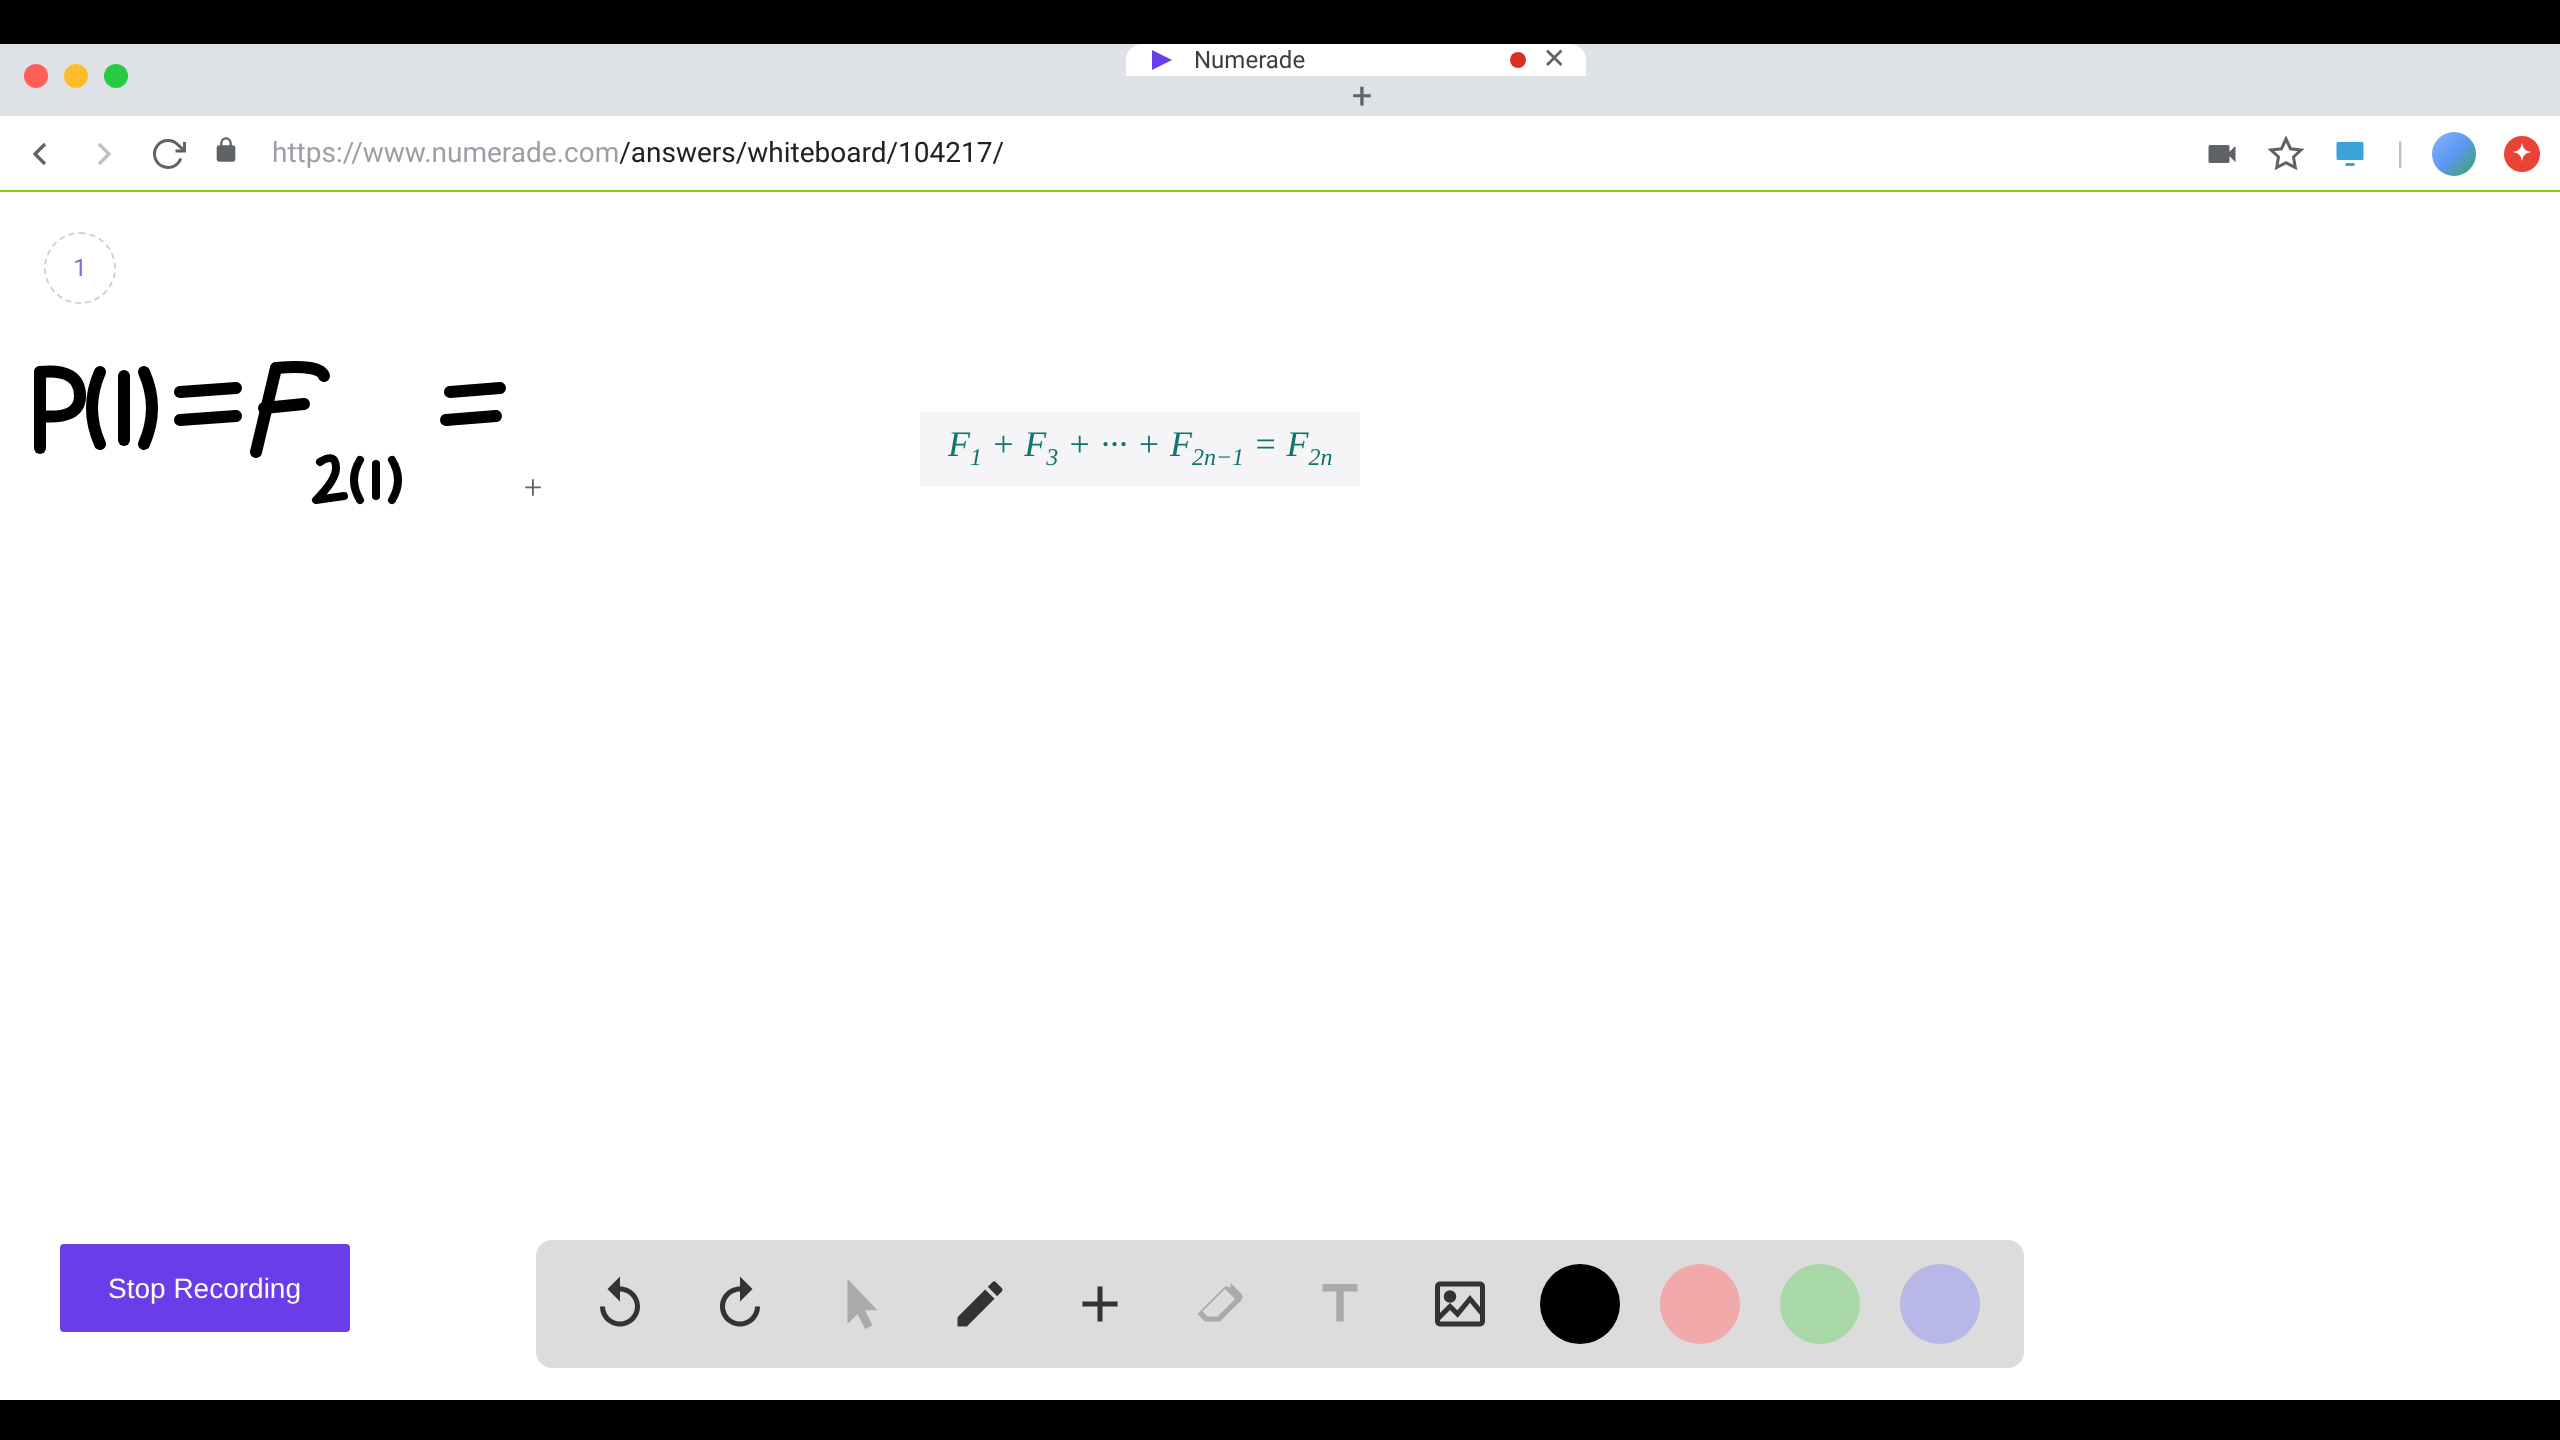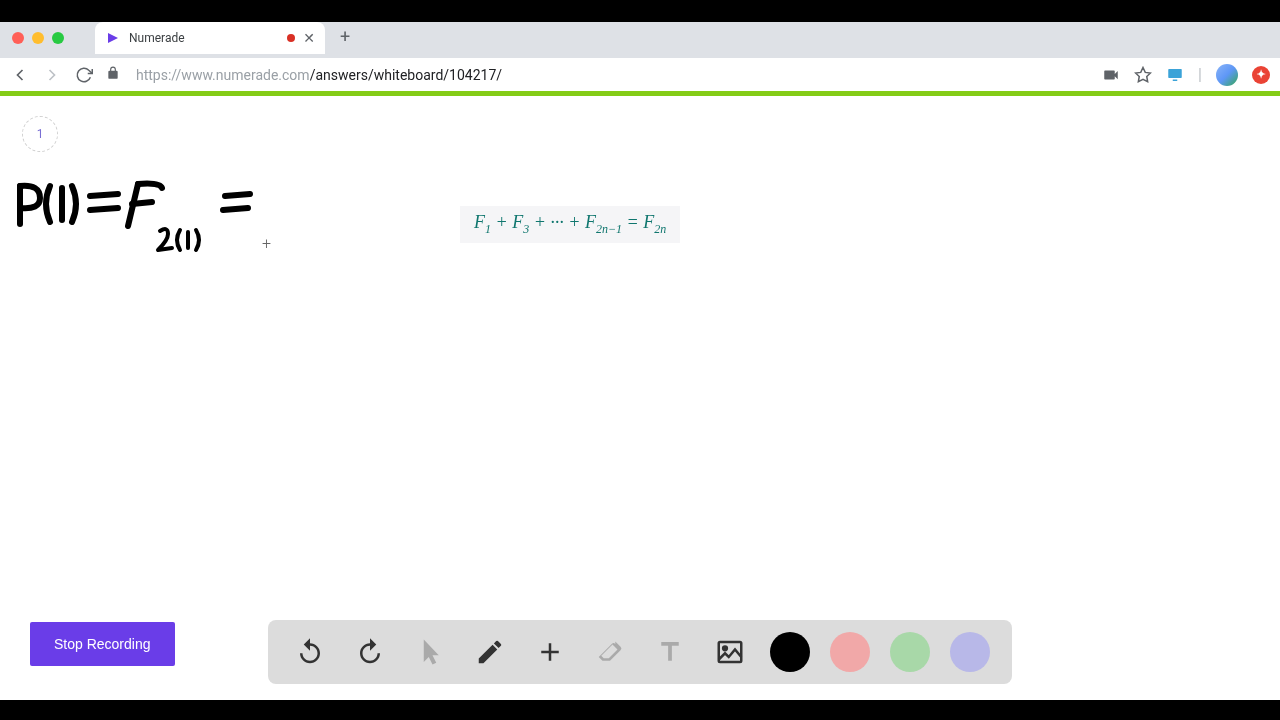--- a/index.html
+++ b/index.html
@@ -17,23 +17,24 @@
   width: 1280px;
   height: 678px;
   background: #fff;
   display: flex;
   flex-direction: column;
 }
 .tab-bar {
   height: 36px;
   background: #dee1e6;
   display: flex;
-  align-items: flex-start;
-  padding-left: 95px;
+  align-items: center;
+  padding-left: 76px;
   position: relative;
+  flex-direction: column;
 }
 .traffic-lights {
   position: absolute;
   left: 12px;
   top: 10px;
   display: flex;
   gap: 8px;
 }
 .tl { width: 12px; height: 12px; border-radius: 50%; }
 .tl-close { background: #ff5f57; }
@@ -68,21 +69,21 @@
   align-items: center;
   justify-content: center;
   color: #5f6368;
   font-size: 18px;
   margin-left: 6px;
   margin-bottom: 2px;
 }
 .addr-bar {
   height: 38px;
   background: #fff;
-  border-bottom: 5px solid #84cc16;
+  border-bottom: 1px solid #84cc16;
   display: flex;
   align-items: center;
   padding: 0 10px;
   gap: 12px;
 }
 .nav-btn { color: #5f6368; width: 20px; display:flex; align-items:center; justify-content:center; }
 .nav-btn.disabled { color: #bdc1c6; }
 .lock-icon { color: #5f6368; margin-right: 4px; }
 .url-text { flex: 1; font-size: 14px; color: #9aa0a6; }
 .url-dark { color: #202124; }

